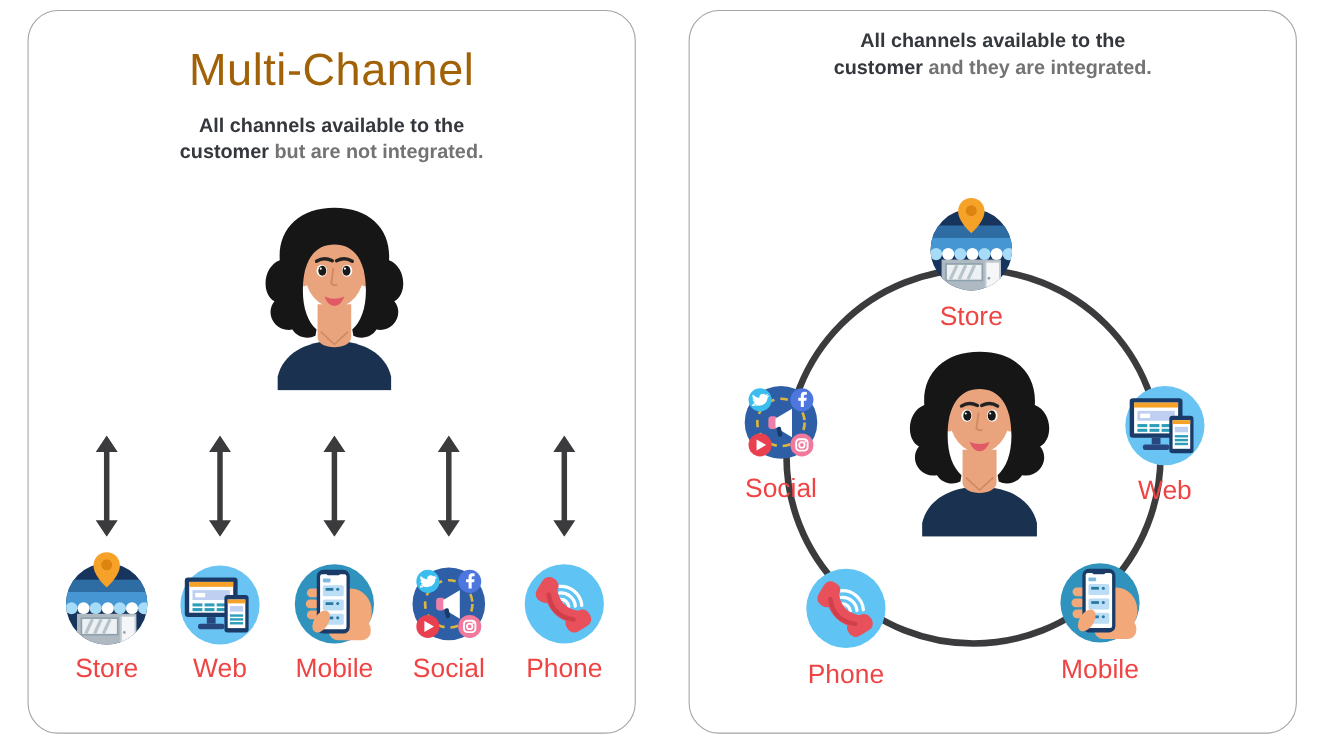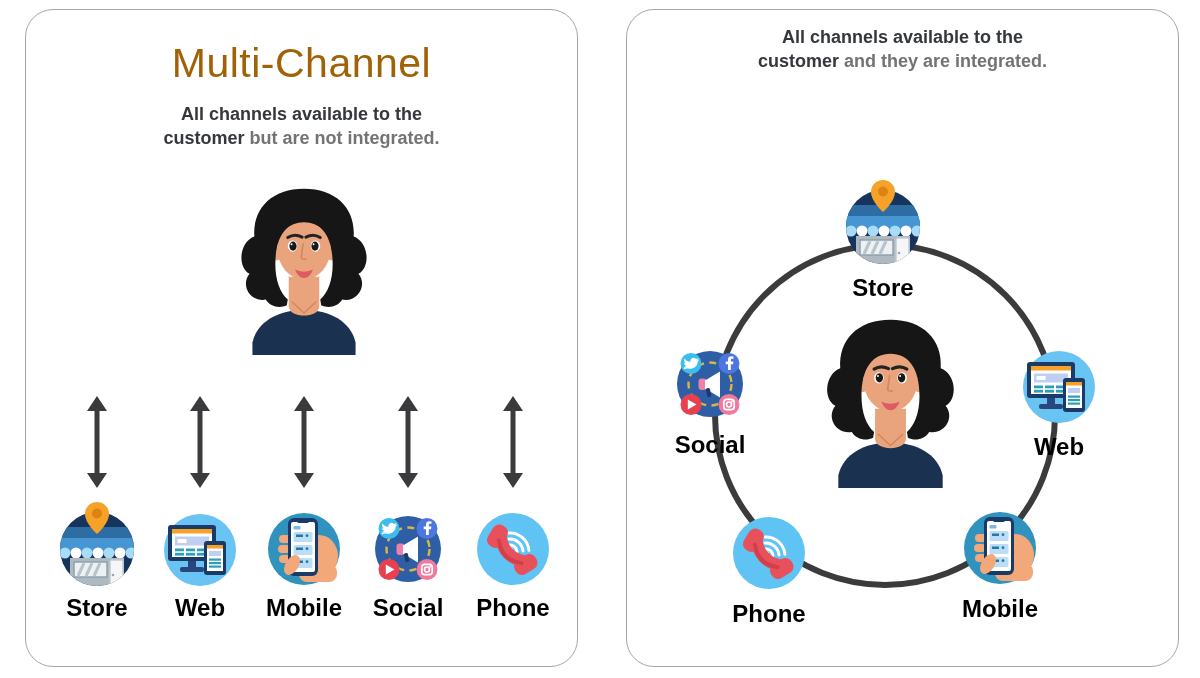--- a/index.html
+++ b/index.html
@@ -29,21 +29,21 @@
   .ring-svg{position:absolute;left:0;top:0;z-index:0;}
   .mc-col{
     position:absolute;top:386px;display:flex;flex-direction:column;
     align-items:center;transform:translateX(-50%);
   }
   .icon-box{
     width:84px;height:94px;display:flex;align-items:flex-end;
     justify-content:center;margin-top:8px;
   }
   .channel-label{
-    margin-top:4px;font-size:24px;font-weight:700;color:#000000;
+    margin-top:4px;font-size:24px;font-weight:400;color:#ef4444;
     text-align:left;white-space:nowrap;
   }
   .node{
     position:absolute;display:flex;flex-direction:column;align-items:center;
     transform:translateX(-50%);z-index:2;
   }
   .node .channel-label{margin-top:6px;}
 </style>
 </head>
 <body>

